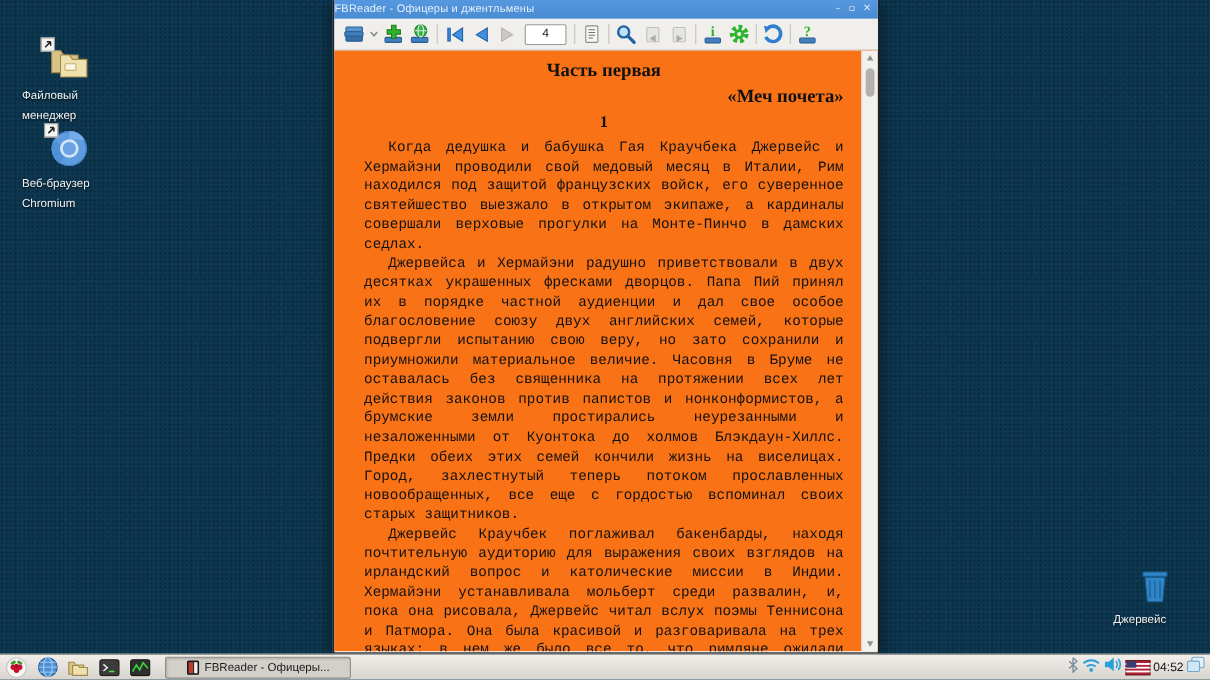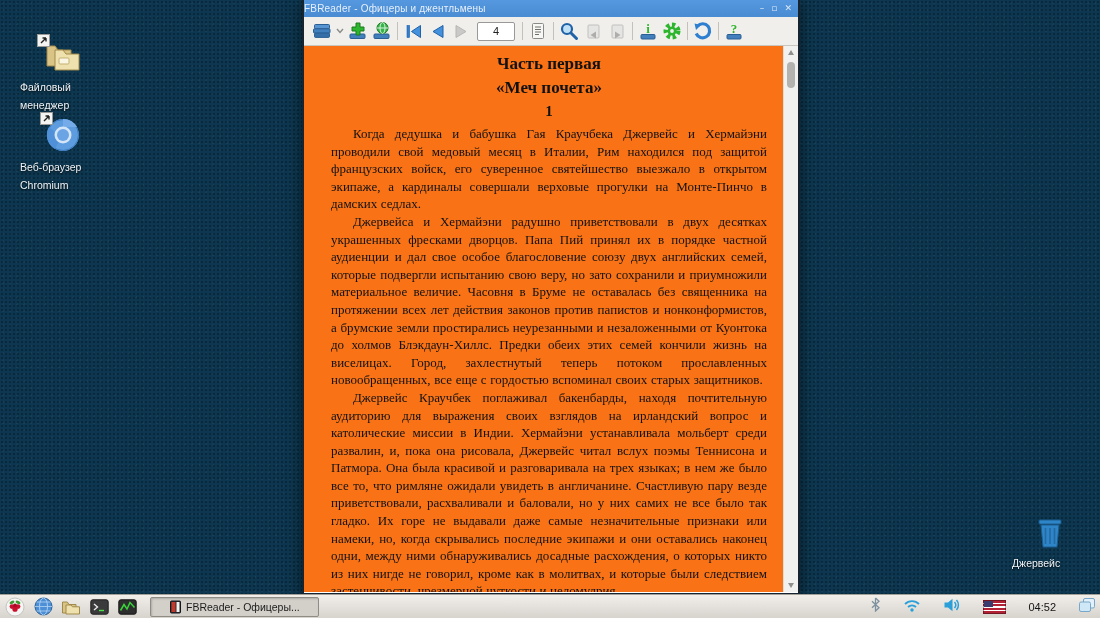--- a/index.html
+++ b/index.html
@@ -28,42 +28,42 @@
   .tbtn{width:24px;height:24px;display:flex;align-items:center;justify-content:center;border-radius:3px;}
   .tbtn.narrow{width:12px;}
   .tsep{width:1px;height:18px;background:#c4c1bb;margin:0 3px;}
   .pageinput{width:32px;height:15px;border:1px solid #999;border-radius:2px;font-size:11px;text-align:center;
     font-family:"Liberation Sans",sans-serif;margin:0 4px;background:#fff;color:#222;}
   .disabled{opacity:.55;filter:grayscale(1);}
 
   .content{position:relative;height:546px;background:#f97316;overflow:hidden;}
   .page{position:absolute;left:27px;right:31px;top:0;font-family:"Liberation Serif","DejaVu Serif",serif;color:#111;}
   .page h1{font-size:17px;line-height:22px;text-align:center;margin:7px 0 2px;font-weight:bold;}
-  .page h2{font-size:17px;line-height:22px;text-align:center;margin:2px 0;font-weight:bold;}
+  .page h2{font-size:17px;line-height:22px;text-align:right;margin:2px 0;font-weight:bold;}
   .page h3{font-size:15px;line-height:18px;text-align:center;margin:3px 0 5px;font-weight:bold;}
   .page p{font-size:13px;line-height:17.6px;text-align:justify;text-indent:22px;margin:0;
-    hyphens:auto;-webkit-hyphens:auto;word-spacing:.4px;}
+    hyphens:auto;-webkit-hyphens:auto;word-spacing:.4px;font-family:Liberation Mono, monospace;}
 
   
   .vscroll{position:absolute;top:0;right:0;bottom:0;width:14px;background:#f1f1ef;border-left:1px solid #dddddb;}
   .varrow{position:absolute;left:0;width:14px;height:13px;display:flex;align-items:center;justify-content:center;}
   .varrow.up{top:0;} .varrow.down{bottom:0;}
   .tri-up{width:0;height:0;border-left:3.5px solid transparent;border-right:3.5px solid transparent;border-bottom:5px solid #8f8f8c;}
   .tri-down{width:0;height:0;border-left:3.5px solid transparent;border-right:3.5px solid transparent;border-top:5px solid #8f8f8c;}
   .vthumb{position:absolute;left:3px;top:16px;width:8px;height:26px;background:#b4b2ae;border-radius:5px;}
 
   
   .taskbar{position:absolute;left:0;right:0;bottom:0;height:23px;background:linear-gradient(#f2efeb,#d7d4ce);
     border-top:1px solid #a39f99;display:flex;align-items:center;justify-content:space-between;padding:0 4px;}
   .tbgroup{display:flex;align-items:center;gap:6px;height:100%;}
   .launcher{width:22px;height:20px;display:flex;align-items:center;justify-content:center;}
   .taskbtn{display:flex;align-items:center;gap:4px;height:18px;padding:0 18px;margin-left:6px;
     background:#d3d0ca;border:1px solid #8f8c86;border-radius:2px;box-shadow:inset 1px 1px 2px rgba(0,0,0,.18);}
   .taskbtn .tlabel{font-size:10.5px;color:#1c1c1c;white-space:nowrap;}
-  .tray{display:flex;align-items:center;gap:22px;}
+  .tray{display:flex;align-items:center;gap:2px;}
   .clock{font-size:11px;color:#141414;}
   .flag{position:relative;width:21px;height:12px;border:1px solid rgba(0,0,0,.35);
     background:repeating-linear-gradient(180deg,#b22234 0 1.7px,#ffffff 1.7px 3.4px);}
   .flag .canton{position:absolute;left:0;top:0;width:9px;height:6.5px;background:#3c3b6e;}
 </style>
 </head>
 <body>
 
 <div class="screen">
 

